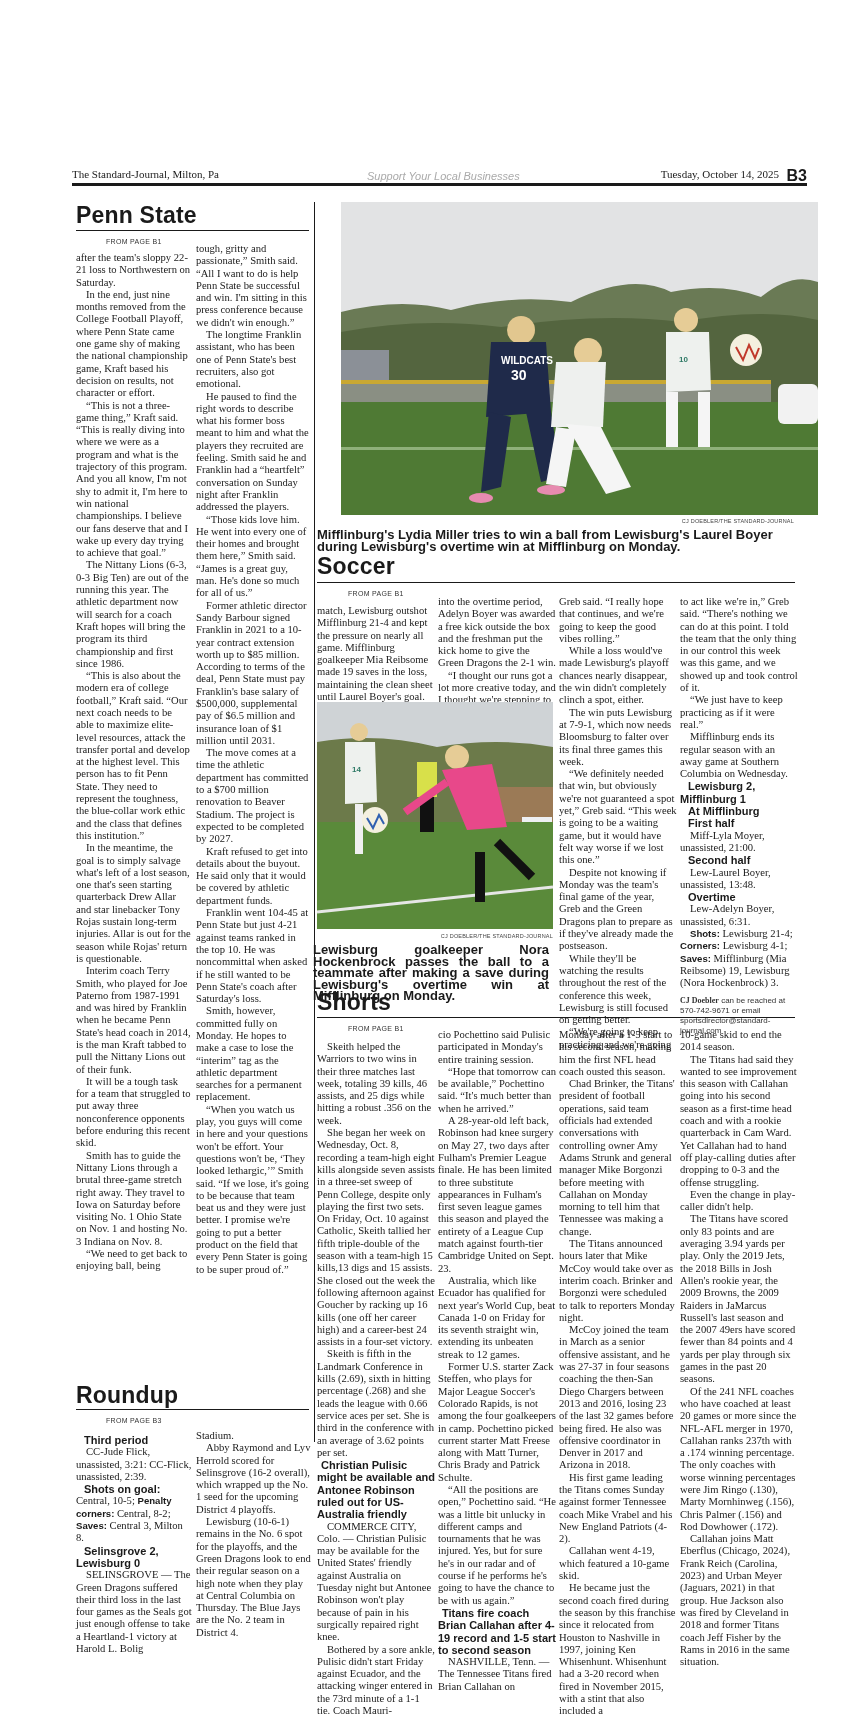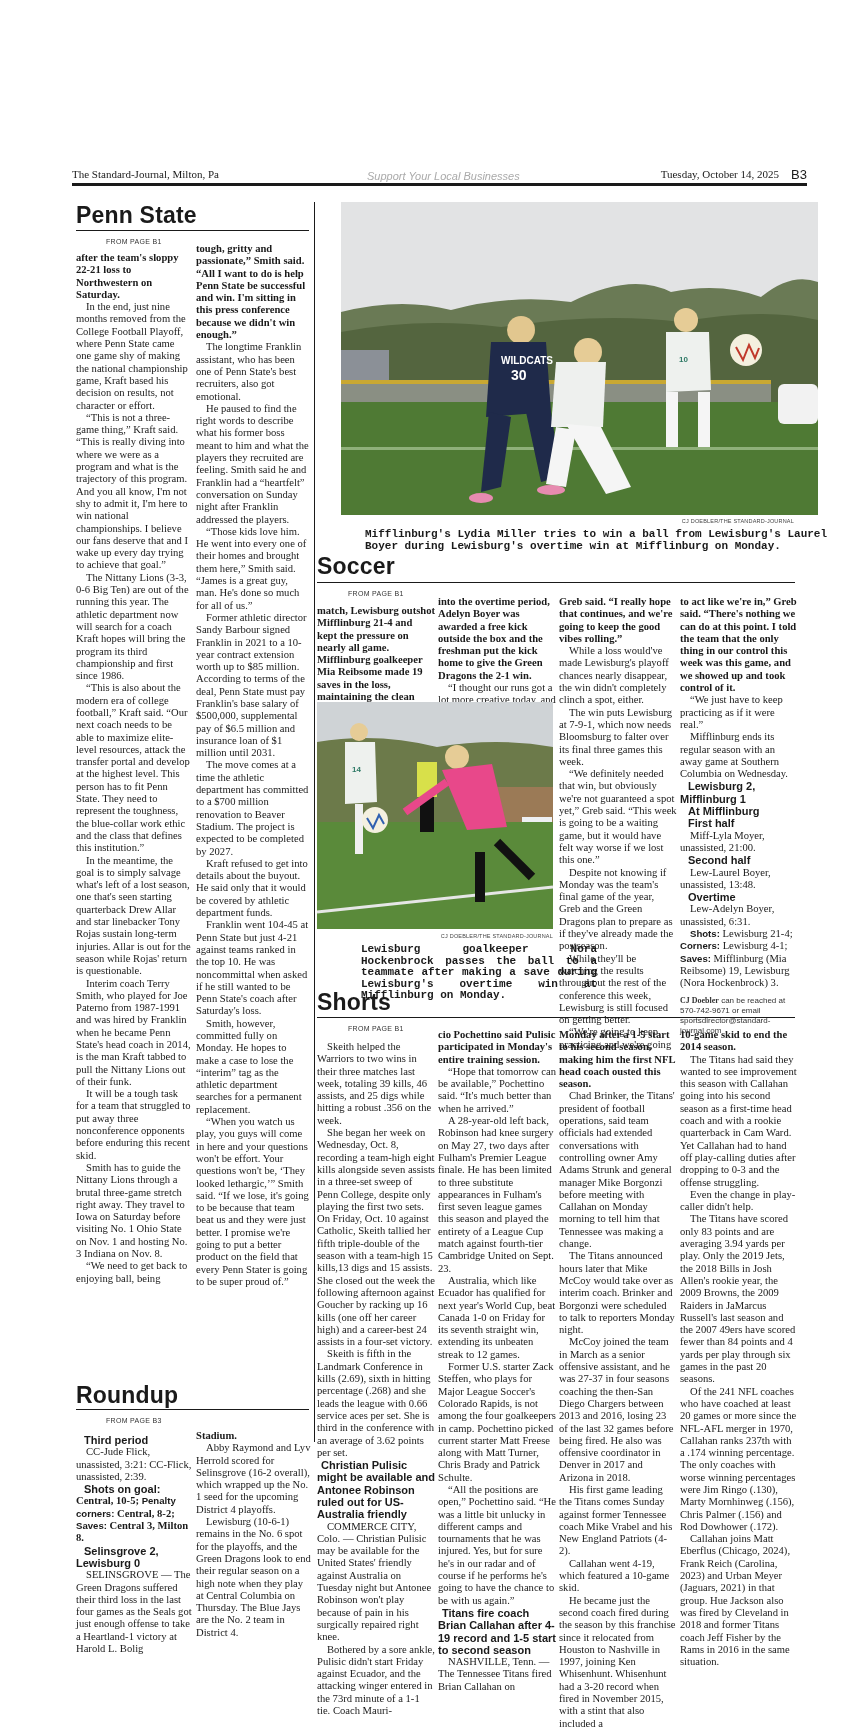--- a/index.html
+++ b/index.html
@@ -2,31 +2,31 @@
 <html><head>
 <meta charset="utf-8">
 <style>
   html,body{margin:0;padding:0;background:#fff;}
   body{width:864px;height:1728px;position:relative;overflow:hidden;font-family:"DejaVu Serif",serif;color:#1a1a1a;}
   .abs{position:absolute;}
   .masthead{left:72px;top:166px;width:735px;height:22px;font-family:"Liberation Serif",serif;font-size:11px;}
   .masthead .left{position:absolute;left:0;top:2px;}
   .masthead .center{position:absolute;left:295px;top:4px;font-family:"Liberation Sans",sans-serif;font-style:italic;color:#aaa;font-size:11px;}
   .masthead .right{position:absolute;right:28px;top:2px;}
-  .masthead .page{position:absolute;right:0;top:1px;font-family:"Liberation Sans",sans-serif;font-weight:normal;font-size:13px;}
+  .masthead .page{position:absolute;right:0;top:1px;font-family:"Liberation Sans",sans-serif;font-weight:bold;font-size:16px;}
   .rule-thick{height:3px;background:#1a1a1a;}
   .rule-thin{height:1px;background:#1a1a1a;}
   .head{font-family:"Liberation Sans",sans-serif;font-weight:bold;font-size:23px;letter-spacing:0.2px;line-height:26px;}
   .from{font-family:"Liberation Sans",sans-serif;font-size:7px;color:#333;letter-spacing:0.3px;}
   .col{font-family:"Liberation Serif",serif;font-size:10.6px;line-height:12.3px;text-align:left;}
   .col p{margin:0;text-indent:10px;}
-  .col p.noind{text-indent:0;font-weight:bold;}
+  .col p.noind{text-indent:0;}
   .col .sub{font-family:"Liberation Sans",sans-serif;font-weight:bold;font-size:11px;text-indent:8px;display:block;}
   .col b.lbl{font-family:"Liberation Sans",sans-serif;font-size:9.6px;}
-  .caption{font-family:Liberation Mono, monospace;font-weight:bold;font-size:11px;line-height:11.5px;margin-left:48px;}
+  .caption{font-family:Liberation Sans, sans-serif;font-weight:bold;font-size:13px;line-height:11.5px;}
   .credit{font-family:"Liberation Sans",sans-serif;font-size:5.5px;color:#444;text-align:right;letter-spacing:0.2px;}
   .vline{width:1px;background:#1a1a1a;}
   .photo{overflow:hidden;}
   .tag{font-family:"Liberation Sans",sans-serif;font-size:8px;line-height:10px;color:#333;}
   .tag b{font-family:"Liberation Serif",serif;}
 </style>
 </head>
 <body>
 
 <div class="abs masthead">
@@ -37,21 +37,21 @@
 </div>
 <div class="abs rule-thick" style="left:72px;top:183px;width:735px;"></div>
 
 <div class="abs head" style="left:76px;top:202px;">Penn State</div>
 <div class="abs rule-thin" style="left:76px;top:230px;width:233px;"></div>
 <div class="abs from" style="left:106px;top:238px;">FROM PAGE B1</div>
 <div class="abs col" style="left:76px;top:252px;width:116px;">
   <p class="noind">after the team's sloppy 22-21 loss to Northwestern on Saturday.</p>
   <p>In the end, just nine months removed from the College Football Playoff, where Penn State came one game shy of making the national championship game, Kraft based his decision on results, not character or effort.</p>
   <p>“This is not a three-game thing,” Kraft said. “This is really diving into where we were as a program and what is the trajectory of this program. And you all know, I'm not shy to admit it, I'm here to win national championships. I believe our fans deserve that and I wake up every day trying to achieve that goal.”</p>
-  <p>The Nittany Lions (3-3, 0-6 Big Ten) are out of the running this year. The athletic department now will search for a coach Kraft hopes will bring the program its third championship and first since 1986.</p>
+  <p>The Nittany Lions (6-3, 0-3 Big Ten) are out of the running this year. The athletic department now will search for a coach Kraft hopes will bring the program its third championship and first since 1986.</p>
   <p>“This is also about the modern era of college football,” Kraft said. “Our next coach needs to be able to maximize elite-level resources, attack the transfer portal and develop at the highest level. This person has to fit Penn State. They need to represent the toughness, the blue-collar work ethic and the class that defines this institution.”</p>
   <p>In the meantime, the goal is to simply salvage what's left of a lost season, one that's seen starting quarterback Drew Allar and star linebacker Tony Rojas sustain long-term injuries. Allar is out for the season while Rojas' return is questionable.</p>
   <p>Interim coach Terry Smith, who played for Joe Paterno from 1987-1991 and was hired by Franklin when he became Penn State's head coach in 2014, is the man Kraft tabbed to pull the Nittany Lions out of their funk.</p>
   <p>It will be a tough task for a team that struggled to put away three nonconference opponents before enduring this recent skid.</p>
   <p>Smith has to guide the Nittany Lions through a brutal three-game stretch right away. They travel to Iowa on Saturday before visiting No. 1 Ohio State on Nov. 1 and hosting No. 3 Indiana on Nov. 8.</p>
   <p>“We need to get back to enjoying ball, being</p>
 </div>
 <div class="abs col" style="left:196px;top:243px;width:115px;">
   <p class="noind">tough, gritty and passionate,” Smith said. “All I want to do is help Penn State be successful and win. I'm sitting in this press conference because we didn't win enough.”</p>
   <p>The longtime Franklin assistant, who has been one of Penn State's best recruiters, also got emotional.</p>

